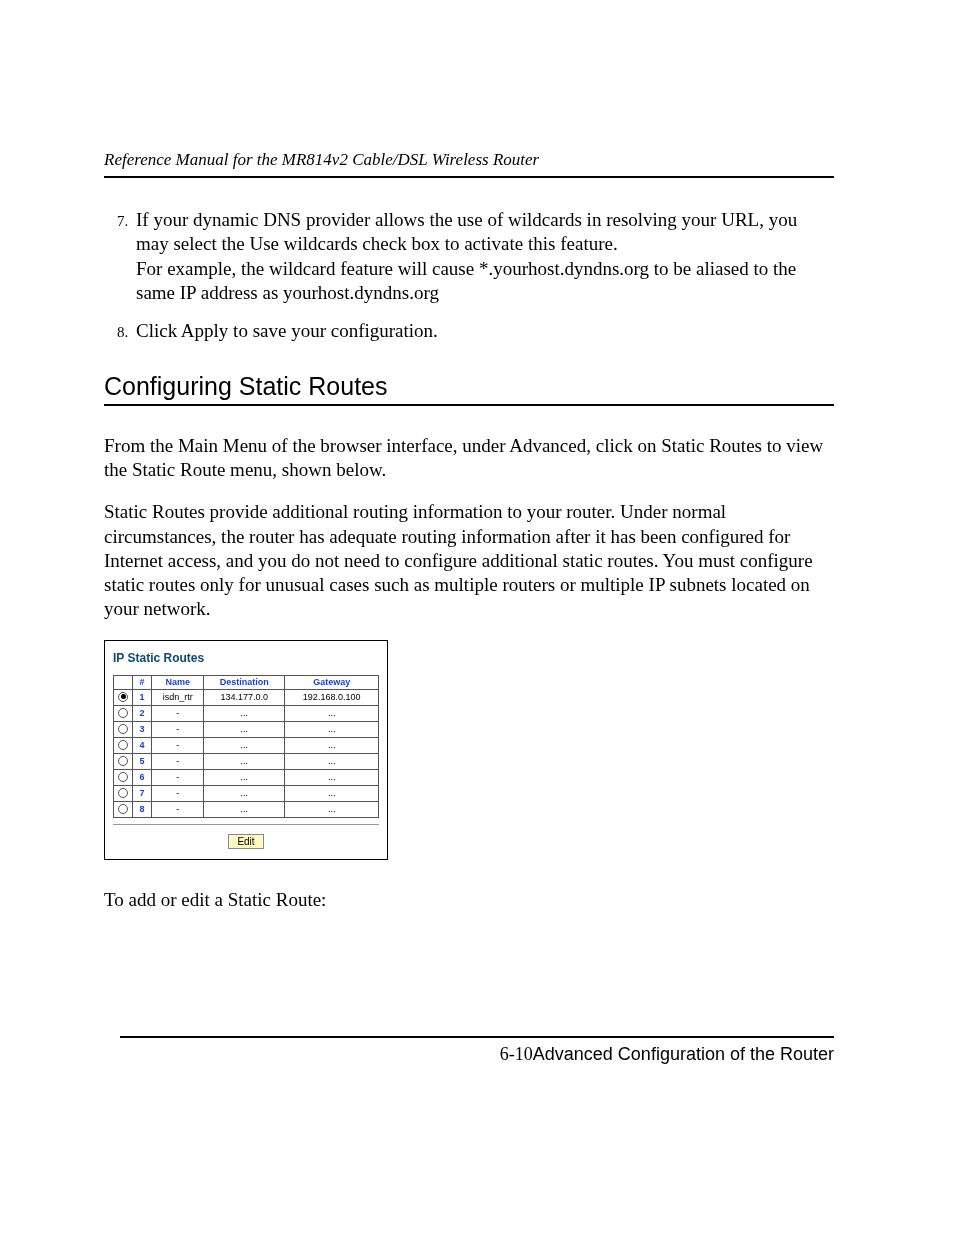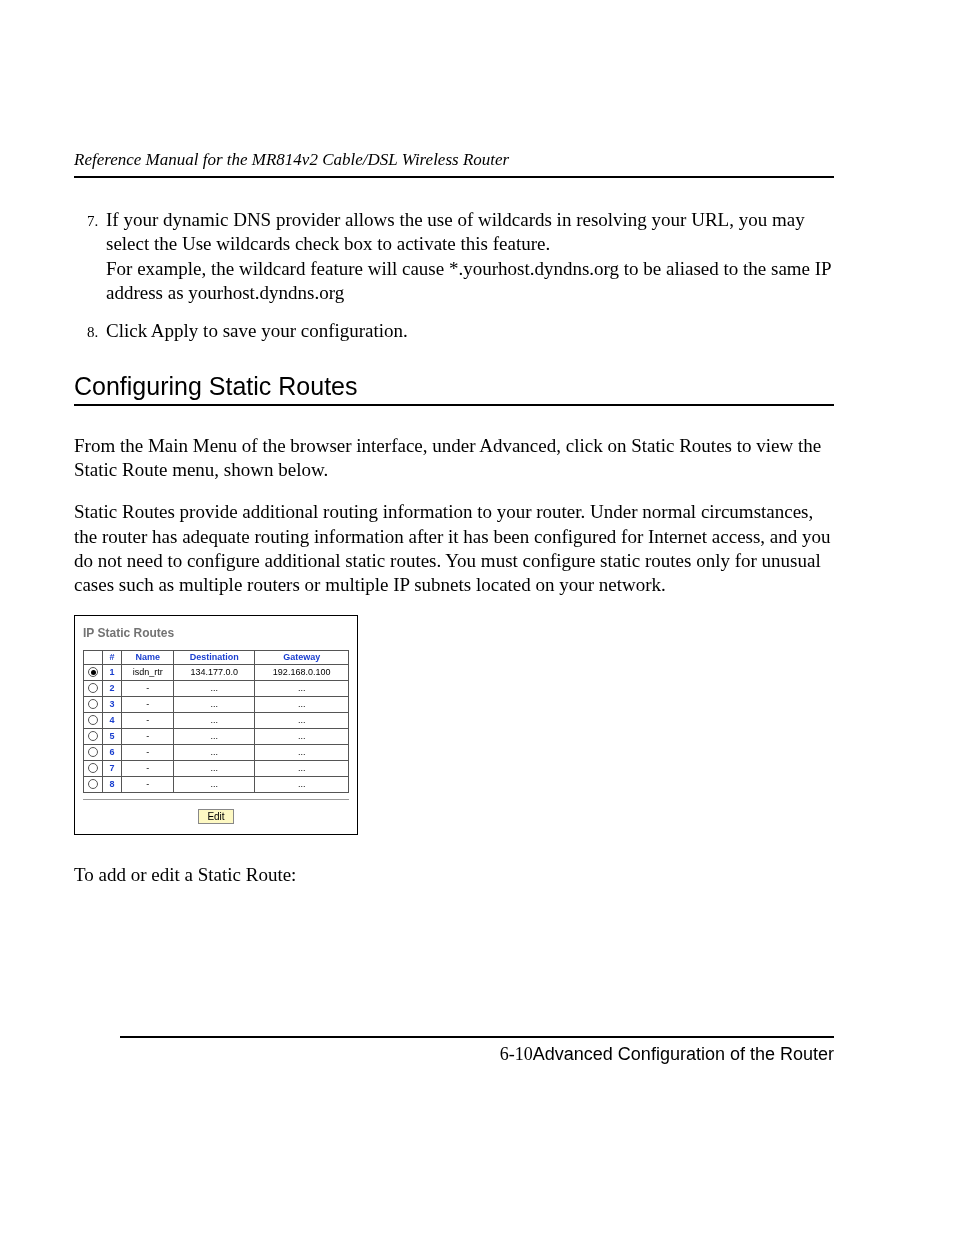--- a/index.html
+++ b/index.html
@@ -10,21 +10,21 @@
     height: 1235px;
     background: #fff;
     font-family: "Times New Roman", Times, serif;
     color: #000;
   }
   .page {
     position: relative;
     width: 954px;
     height: 1235px;
     box-sizing: border-box;
-    padding: 150px 120px 0 74px;
+    padding: 150px 120px 0 104px;
   }
   .running-head {
     font-style: italic;
     font-size: 17px;
     margin-bottom: 6px;
   }
   .rule-thick {
     border: none;
     border-top: 2.5px solid #000;
     margin: 0 0 30px 0;
@@ -64,21 +64,21 @@
     width: 266px;
     border: 1px solid #000;
     background: #fff;
     padding: 10px 8px 10px 8px;
     margin: 8px 0 28px 0;
   }
   .ui-title {
     font-family: Arial, Helvetica, sans-serif;
     font-size: 12px;
     font-weight: bold;
-    color: #737373;
+    color: #0c4a6e;
     margin-bottom: 10px;
   }
   table.routes {
     width: 100%;
     border-collapse: collapse;
     margin-bottom: 6px;
   }
   table.routes th, table.routes td {
     border: 1px solid #555;
     font-family: Arial, Helvetica, sans-serif;

